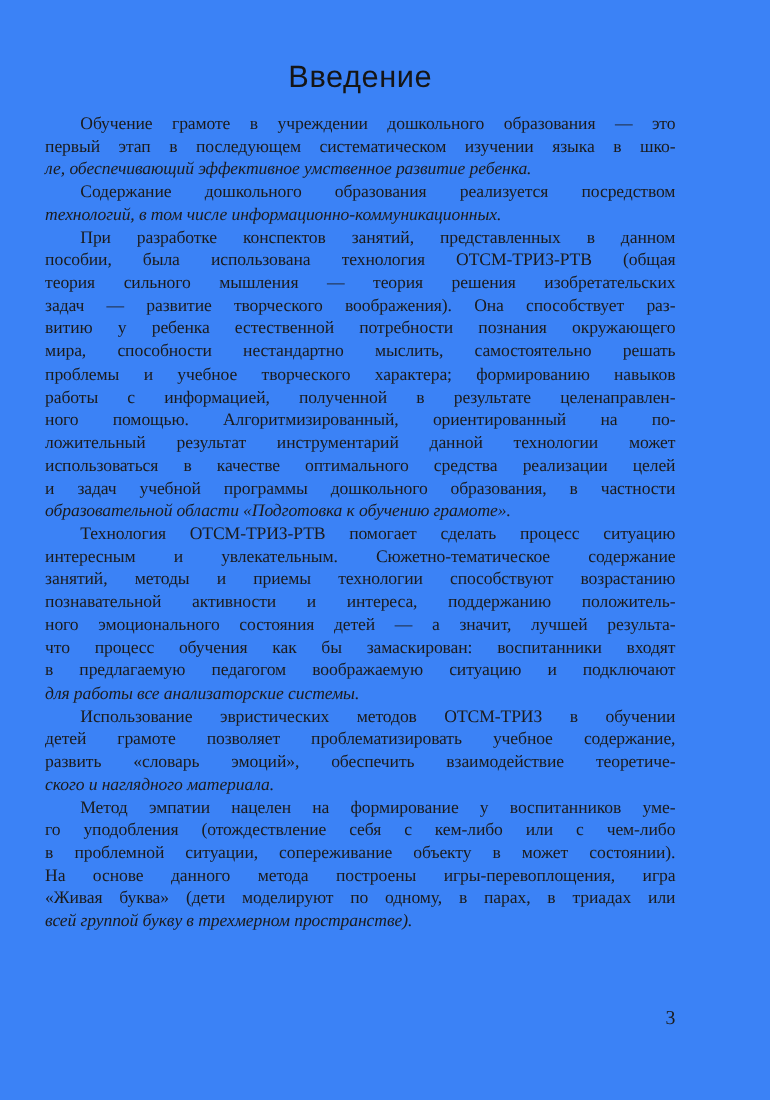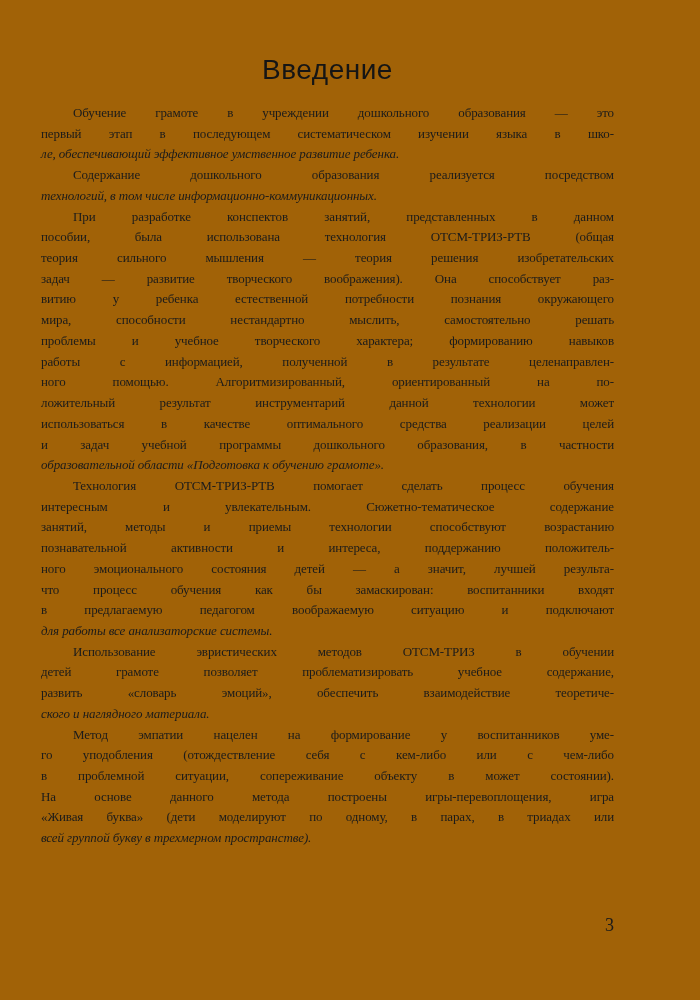--- a/index.html
+++ b/index.html
@@ -4,21 +4,21 @@
 <style>
   html, body {
     margin: 0;
     padding: 0;
     background: #ffffff;
   }
   .page {
     position: relative;
     width: 700px;
     height: 1000px;
-    background: #a16207;
+    background: #3b82f6;
     overflow: hidden;
     color: #1b1b1b;
     font-family: "Liberation Serif", serif;
   }
   .chapter-title {
     position: absolute;
     top: 54px;
     left: 41px;
     width: 573px;
     text-align: center;
@@ -26,21 +26,21 @@
     font-size: 28px;
     font-weight: 400;
     letter-spacing: 0.5px;
     color: #151515;
   }
   .body-text {
     position: absolute;
     top: 103px;
     left: 41px;
     width: 573px;
-    font-size: 13px;
+    font-size: 16px;
     line-height: 20.72px;
     letter-spacing: -0.1px;
     color: #1b1b1b;
   }
   .paragraph {
     margin: 0;
     padding: 0;
   }
   .text-line {
     text-align: justify;
@@ -88,21 +88,21 @@
         <div class="text-line">мира, способности нестандартно мыслить, самостоятельно решать</div>
         <div class="text-line">проблемы и учебное творческого характера; формированию навыков</div>
         <div class="text-line">работы с информацией, полученной в результате целенаправлен-</div>
         <div class="text-line">ного помощью. Алгоритмизированный, ориентированный на по-</div>
         <div class="text-line">ложительный результат инструментарий данной технологии может</div>
         <div class="text-line">использоваться в качестве оптимального средства реализации целей</div>
         <div class="text-line">и задач учебной программы дошкольного образования, в частности</div>
         <div class="text-line last">образовательной области «Подготовка к обучению грамоте».</div>
       </div>
       <div class="paragraph">
-        <div class="text-line first">Технология ОТСМ-ТРИЗ-РТВ помогает сделать процесс обучения</div>
+        <div class="text-line first">Технология ОТСМ-ТРИЗ-РТВ помогает сделать процесс ситуацию</div>
         <div class="text-line">интересным и увлекательным. Сюжетно-тематическое содержание</div>
         <div class="text-line">занятий, методы и приемы технологии способствуют возрастанию</div>
         <div class="text-line">познавательной активности и интереса, поддержанию положитель-</div>
         <div class="text-line">ного эмоционального состояния детей — а значит, лучшей результа-</div>
         <div class="text-line">что процесс обучения как бы замаскирован: воспитанники входят</div>
         <div class="text-line">в предлагаемую педагогом воображаемую ситуацию и подключают</div>
         <div class="text-line last">для работы все анализаторские системы.</div>
       </div>
       <div class="paragraph">
         <div class="text-line first">Использование эвристических методов ОТСМ-ТРИЗ в обучении</div>

